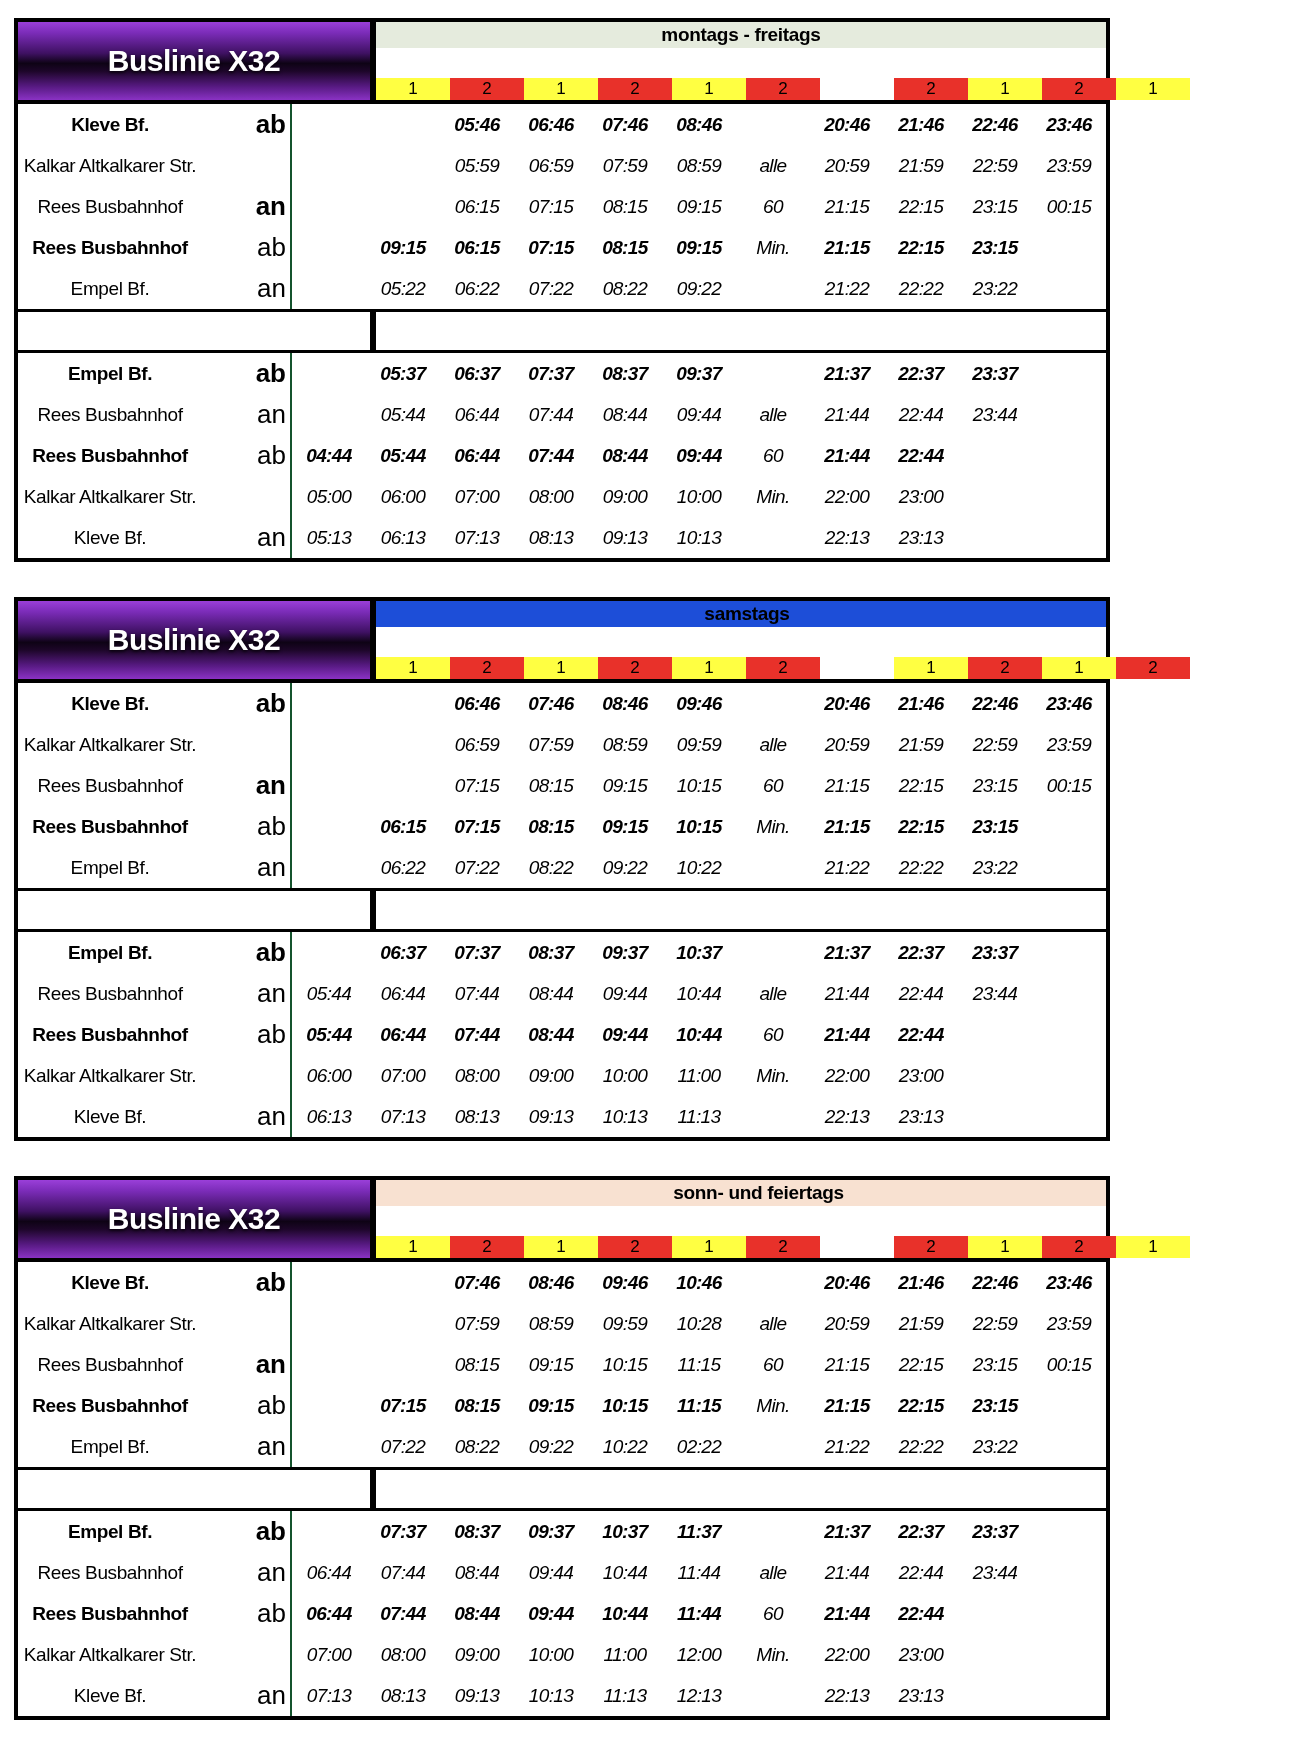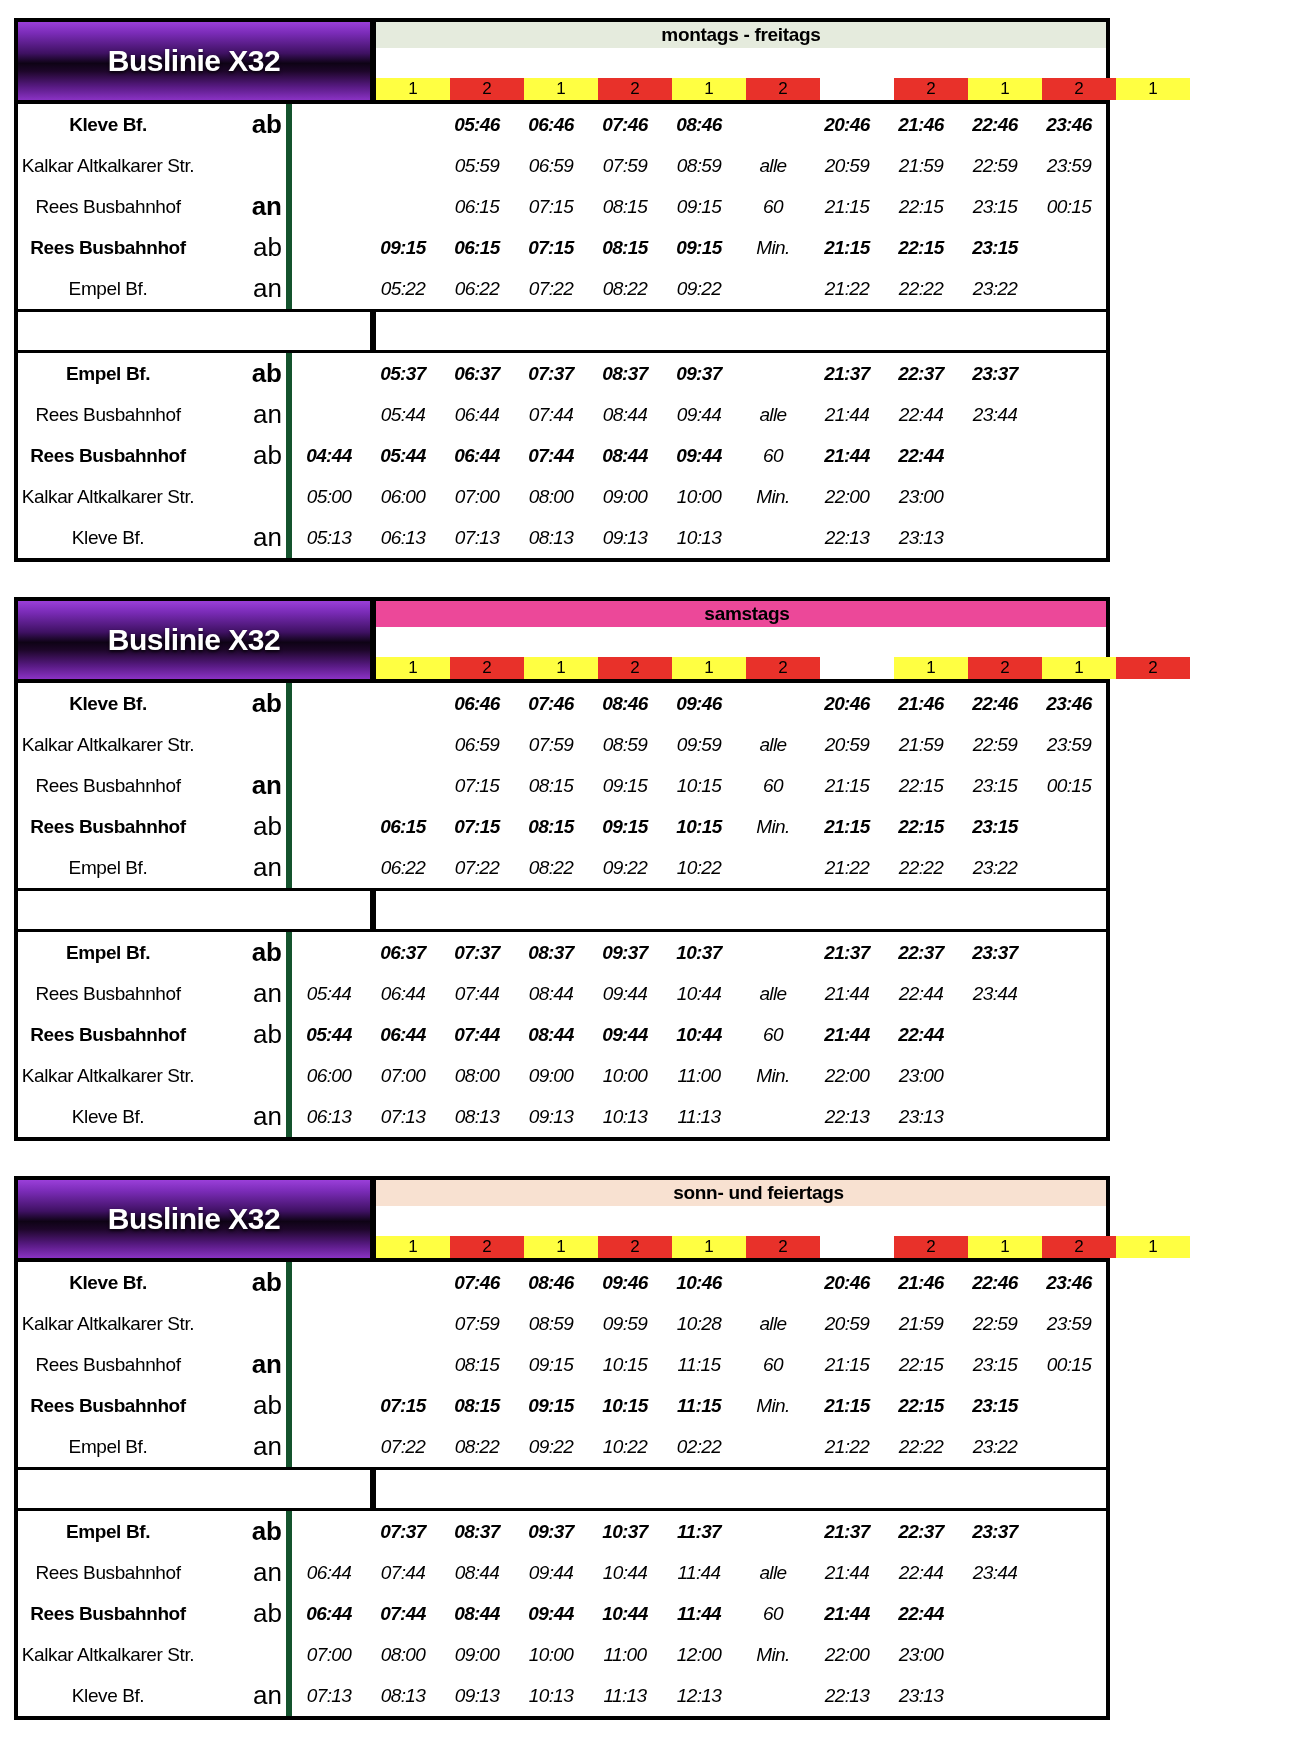--- a/index.html
+++ b/index.html
@@ -63,21 +63,21 @@
   .num-cell {
     display: flex;
     align-items: center;
     justify-content: center;
     font-size: 17px;
   }
   .tt-row { display: flex; height: 41px; }
   .station-cell {
     width: 352px;
     box-sizing: content-box;
-    border-right: 6px solid #14532d;
+    border-right: 2px solid #14532d;
     display: flex;
     align-items: center;
   }
   .station-name {
     flex: 1;
     text-align: center;
     font-size: 19px;
     letter-spacing: -0.4px;
     white-space: nowrap;
   }
@@ -335,21 +335,21 @@
               <div class="time-cell"></div>
             </div>
           </div>
         </div>
   </div>
 
   <div class="timetable">
     <div class="tt-header">
       <div class="tt-logo">Buslinie X32</div>
       <div class="tt-right">
-        <div class="day-band" style="background: #ec4899; padding-left: 12px;">
+        <div class="day-band" style="background: #1d4ed8; padding-left: 12px;">
           <span class="day-label">samstags</span>
         </div>
         <div class="num-row">
               <div class="num-cell" style="background: rgb(255, 255, 66);">1</div>
               <div class="num-cell" style="background: rgb(232, 49, 42);">2</div>
               <div class="num-cell" style="background: rgb(255, 255, 66);">1</div>
               <div class="num-cell" style="background: rgb(232, 49, 42);">2</div>
               <div class="num-cell" style="background: rgb(255, 255, 66);">1</div>
               <div class="num-cell" style="background: rgb(232, 49, 42);">2</div>
               <div class="num-cell"></div>

